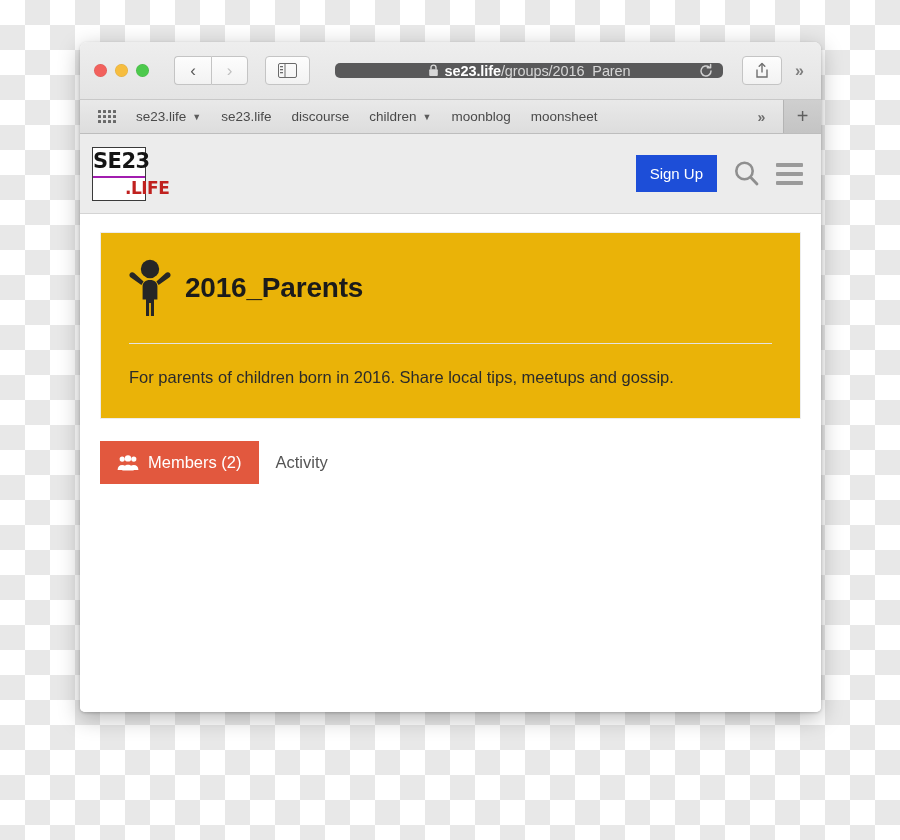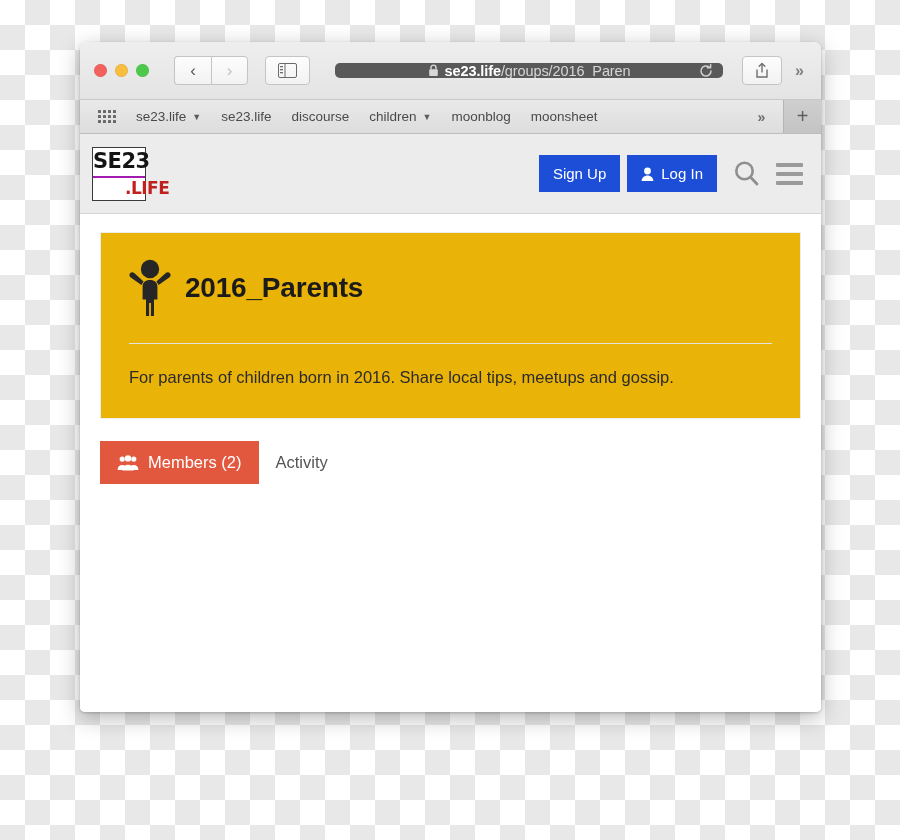--- a/index.html
+++ b/index.html
@@ -353,29 +353,20 @@
       <div class="l1">SE23</div>
       <div class="l2">.LIFE</div>
     </div>
 
     <div class="hdr-spacer"></div>
 
     <button class="btn-blue">
       <span>Sign Up</span>
     </button>
 
-    <button class="btn-blue">
-      <span>
-        <svg width="13" height="14" viewBox="0 0 13 14">
-          <circle cx="6.5" cy="4" r="3.4" fill="#ffffff"></circle>
-          <path d="M0.6 14c0-3.3 2.6-5.6 5.9-5.6S12.4 10.7 12.4 14z" fill="#ffffff"></path>
-        </svg>
-      </span>
-      <span>Log In</span>
-    </button>
 
     <span class="hdr-icon">
       <svg width="27" height="27" viewBox="0 0 27 27">
         <circle cx="11.5" cy="11" r="8.2" fill="none" stroke="#8f8f8f" stroke-width="2.6"></circle>
         <line x1="17.6" y1="17.2" x2="24" y2="24" stroke="#8f8f8f" stroke-width="2.8" stroke-linecap="round"></line>
       </svg>
     </span>
 
     <span class="hdr-icon burger">
       <i></i>

